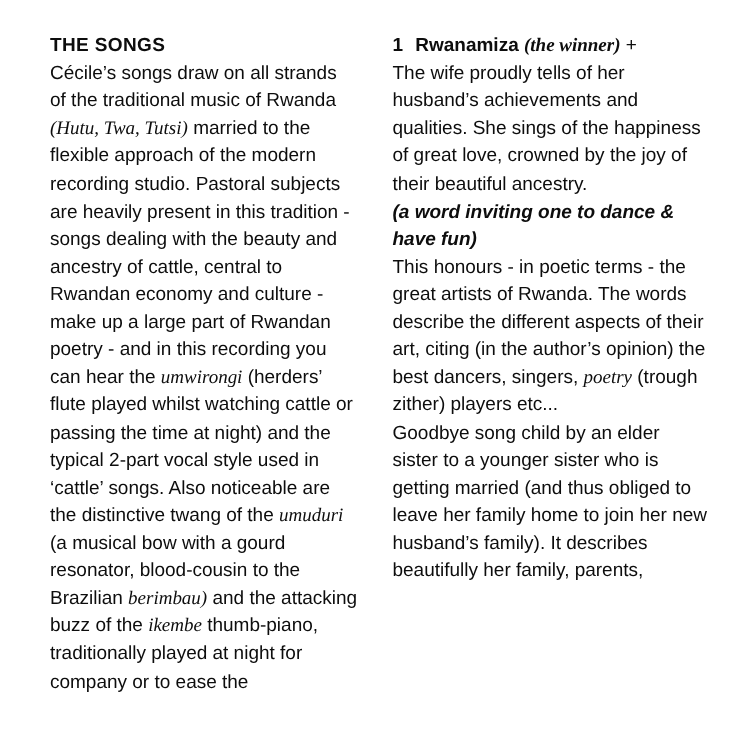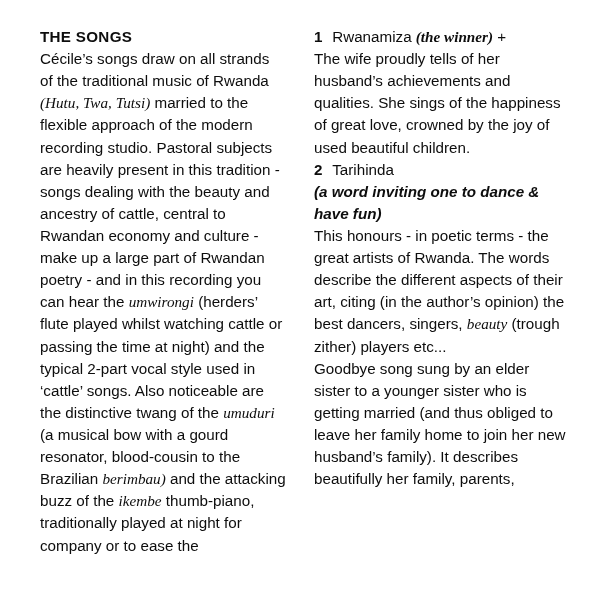--- a/index.html
+++ b/index.html
@@ -41,21 +41,21 @@
   }
   .track-head {
     font-weight: bold;
   }
   .track-num {
     font-weight: bold;
     display: inline-block;
     min-width: 14px;
   }
   .title {
-    font-weight: normal;
+    font-weight: bold;
   }
   .ital {
     font-style: italic;
     font-family: Liberation Serif, serif;
   }
   .bi {
     font-style: italic;
     font-weight: bold;
   }
   .plus {
@@ -74,30 +74,26 @@
 
   <div class="column right">
 
     <div>
       <p class="track-head">
         <span class="track-num">1</span>
         <span class="title">Rwanamiza</span>
         <span class="ital">(the winner)</span>
         <span class="plus">+</span>
       </p>
-      <p>The wife proudly tells of her husband’s achievements and qualities. She sings of the happiness of great love, crowned by the joy of used beautiful children.</p>
+      <p>The wife proudly tells of her husband’s achievements and qualities. She sings of the happiness of great love, crowned by the joy of their beautiful ancestry.</p>
     </div>
 
     <div>
-      <p class="track-head">
-        <span class="track-num">2</span>
-        <span class="title">Tarihinda</span>
-      </p>
       <p class="bi">(a word inviting one to dance &amp; have fun)</p>
-      <p><span><span class="">This honours - in poetic terms - the great artists of Rwanda. The words describe the different aspects of their art, citing (in the author’s opinion) the best dancers, singers, </span><span class="ital">beauty</span><span class=""> (trough zither) players etc...</span></span></p>
+      <p><span><span class="">This honours - in poetic terms - the great artists of Rwanda. The words describe the different aspects of their art, citing (in the author’s opinion) the best dancers, singers, </span><span class="ital">poetry</span><span class=""> (trough zither) players etc...</span></span></p>
     </div>
 
     <div>
-      <p>Goodbye song sung by an elder sister to a younger sister who is getting married (and thus obliged to leave her family home to join her new husband’s family). It describes beautifully her family, parents,</p>
+      <p>Goodbye song child by an elder sister to a younger sister who is getting married (and thus obliged to leave her family home to join her new husband’s family). It describes beautifully her family, parents,</p>
     </div>
   </div>
 
 </div>
 
 </body></html>

